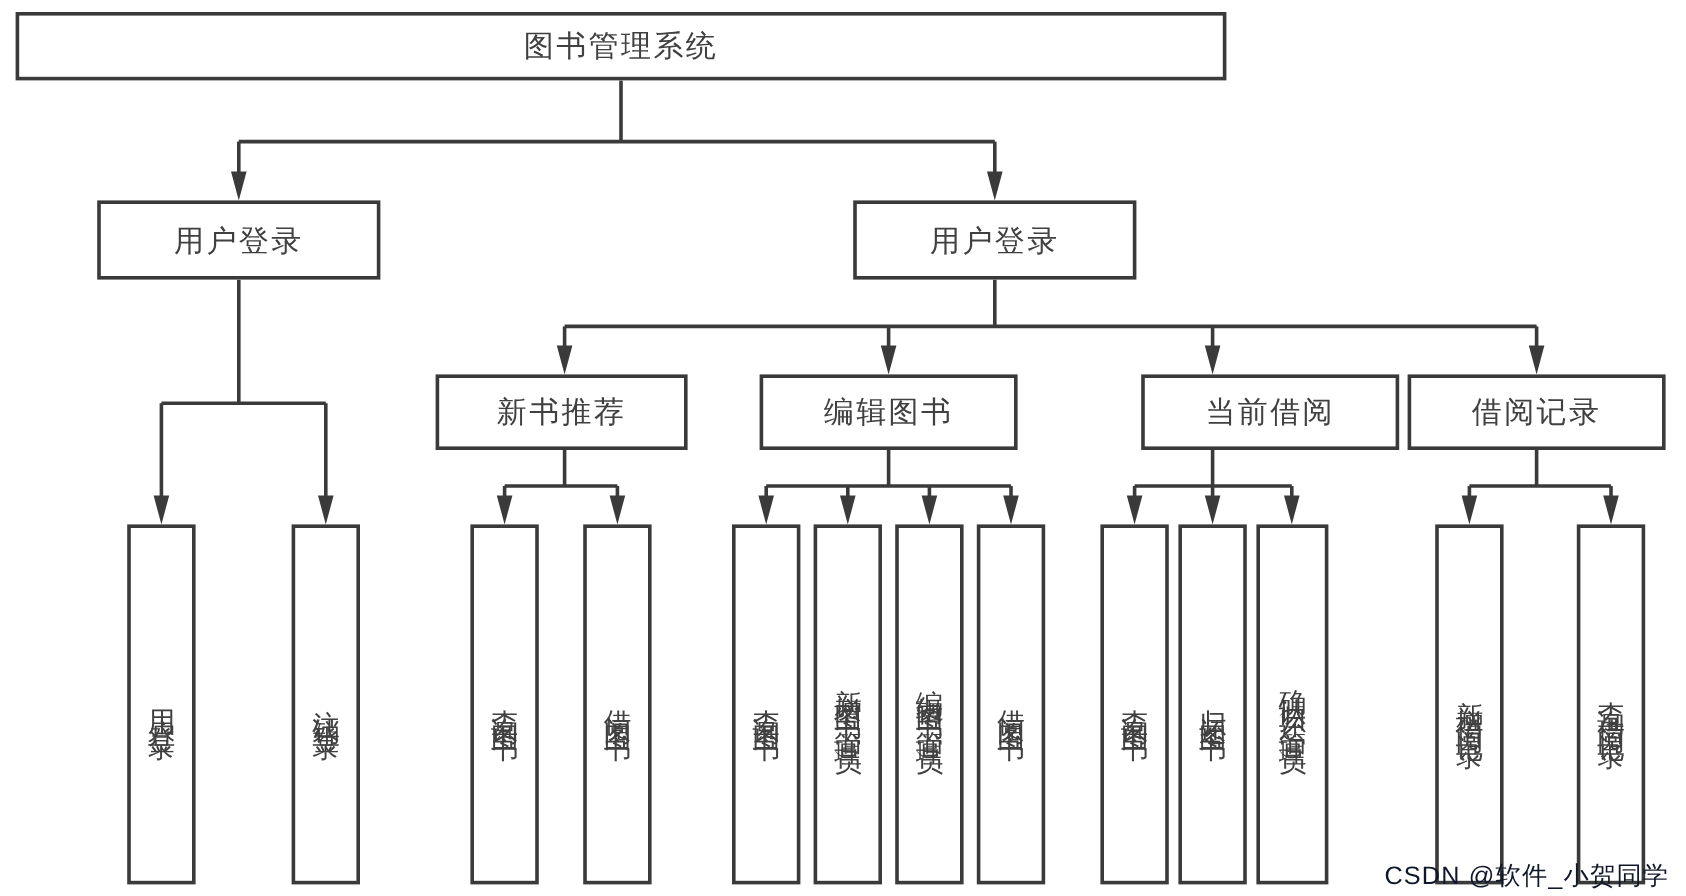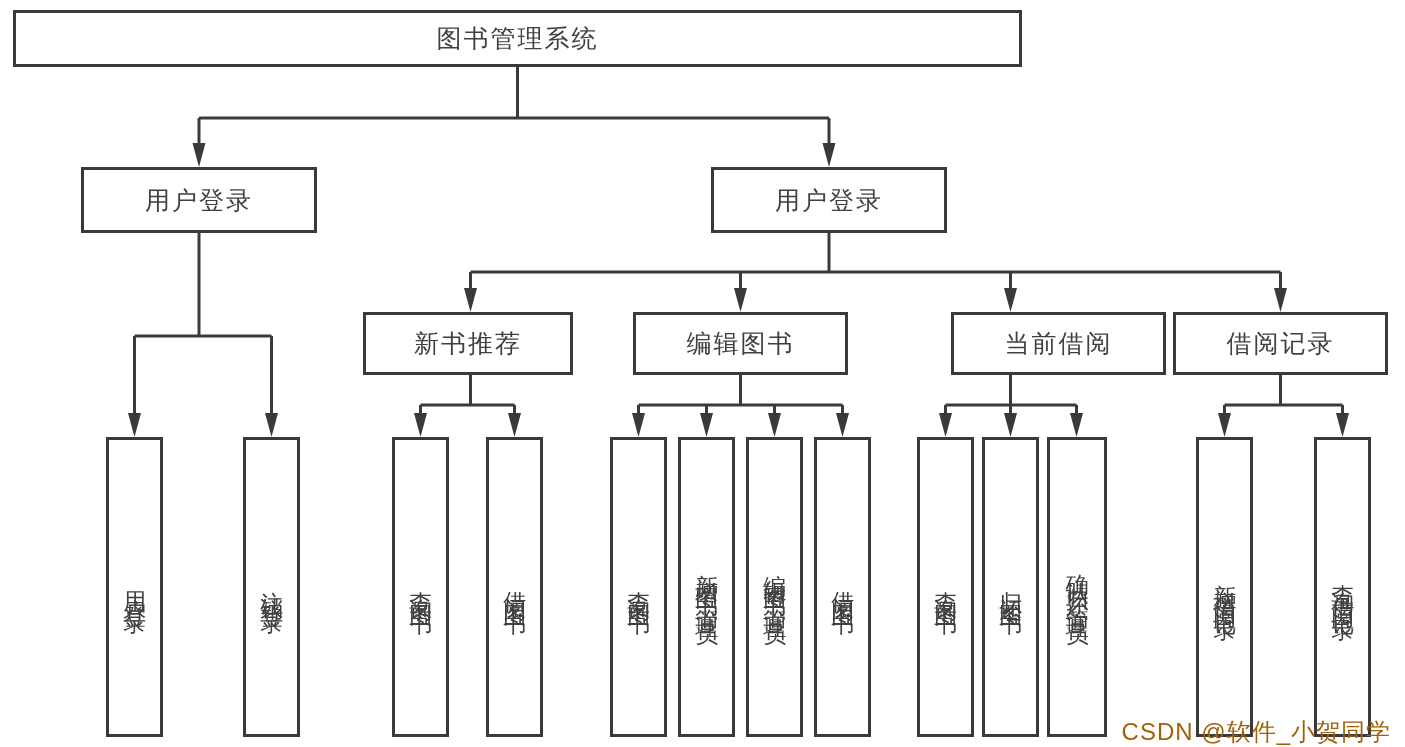--- a/index.html
+++ b/index.html
@@ -33,22 +33,22 @@
     text-orientation: mixed;
     font-size: 23px;
     line-height: 1.1;
     letter-spacing: 7px;
     white-space: nowrap;
   }
   .watermark {
     position: absolute;
     top: 716px;
     right: 14px;
-    font-size: 24px;
-    color: #a16207;
+    font-size: 21px;
+    color: #0f172a;
     letter-spacing: 1px;
     white-space: nowrap;
     text-align: right;
   }
 </style>
 </head>
 <body>
 
 <div class="stage">
 

